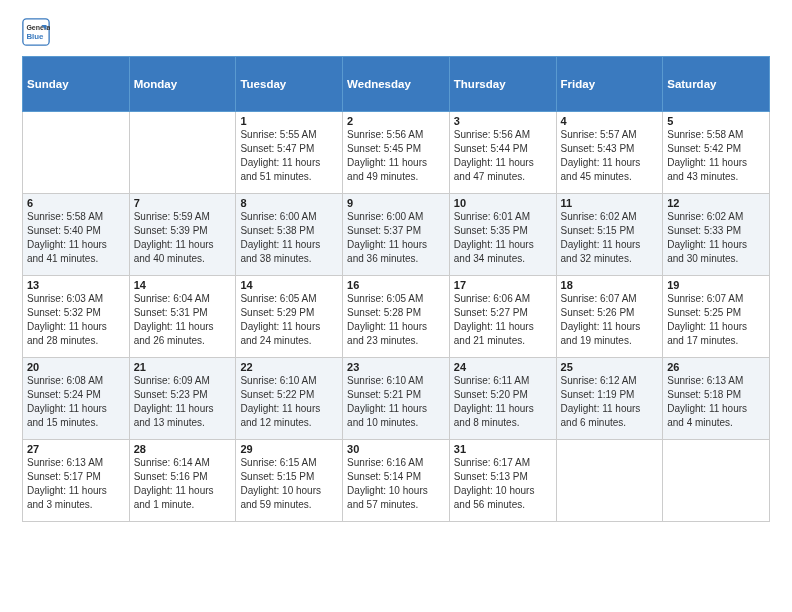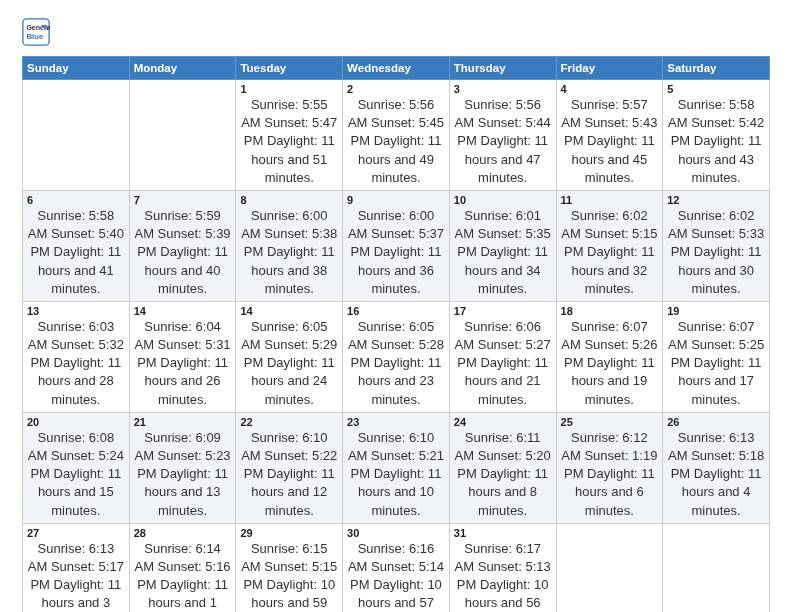--- a/index.html
+++ b/index.html
@@ -57,21 +57,21 @@
       border: 1px solid #ccc;
       border-collapse: collapse;
       width: 100%;
       table-layout: fixed;
     }
     .calendar th {
       background: #3a7abf;
       color: #fff;
       font-size: 11.5px;
       font-weight: bold;
-      padding: 5px 4px;
+      padding: 21px 4px;
       text-align: left;
       border: 1px solid #5a9ad0;
     }
     .calendar td {
       vertical-align: top;
       border: 1px solid #ccc;
       padding: 3px 4px;
       font-size: 9.5px;
       color: #333;
       background: #fff;
@@ -81,24 +81,23 @@
       background: #f0f4f8;
     }
     .day-num {
       font-size: 11px;
       font-weight: bold;
       color: #222;
       display: block;
       margin-bottom: 1px;
     }
     .day-info {
-      font-size: 13px;
+      font-size: 10px;
       line-height: 1.4;
       color: #333;
-      text-align: center;
     }
     .empty {
       background: #fff !important;
     }
     .calendar tr:nth-child(even) .empty {
       background: #f0f4f8 !important;
     }
   </style>
 </head>
 <body>

